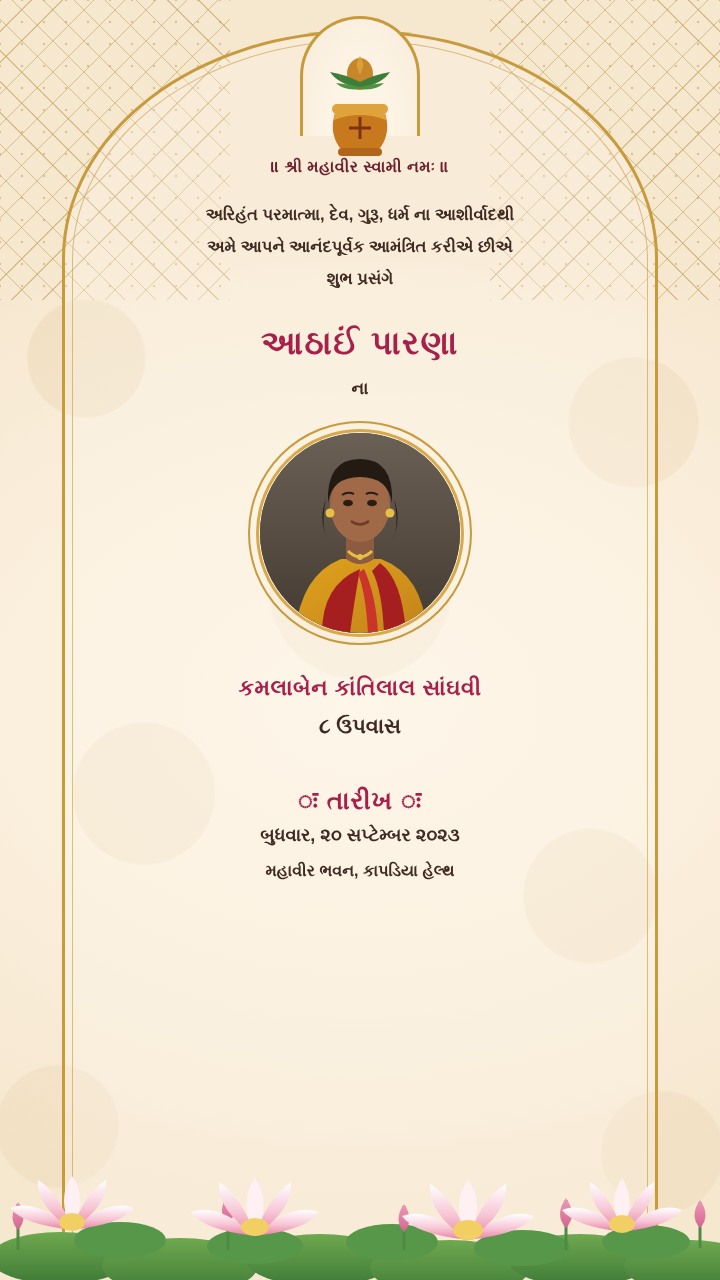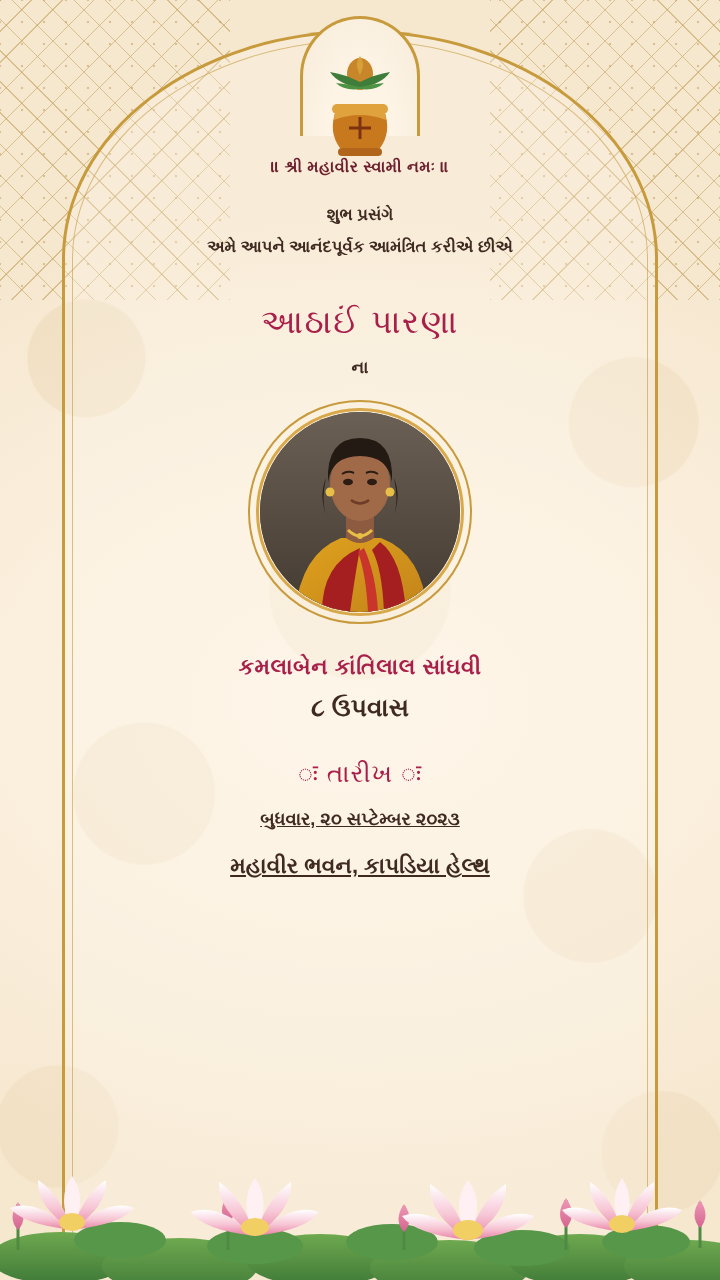--- a/index.html
+++ b/index.html
@@ -121,23 +121,23 @@
     color: #6d1f2e;
     margin-bottom: 22px;
   }
   .blessing {
     font-size: 16.5px;
     line-height: 32px;
     color: #3f2a22;
     font-weight: 600;
   }
   .event-title {
-    margin-top: 41px;
+    margin-top: 30px;
     font-size: 33px;
-    font-weight: normal;
+    font-weight: bold;
     letter-spacing: 1.5px;
     color: #a81f4a;
   }
   .event-suffix {
     margin-top: 16px;
     font-size: 17px;
     font-weight: 600;
     color: #3f2a22;
   }
 
@@ -168,41 +168,40 @@
 
   .person-name {
     margin-top: 30px;
     font-size: 22px;
     font-weight: bold;
     color: #a81f4a;
     letter-spacing: .5px;
   }
   .person-sub {
     margin-top: 13px;
-    font-size: 25px;
+    font-size: 21px;
     color: #3f2a22;
     font-weight: 600;
   }
   .section-head {
-    margin-top: 32px;
+    margin-top: 44px;
     font-size: 25px;
-    font-weight: normal;
+    font-weight: bold;
     color: #a81f4a;
     letter-spacing: 1px;
   }
   .section-line {
-    margin-top: 14px;
+    margin-top: 3px;
     font-size: 18px;
     color: #3f2a22;
     font-weight: 600;
     line-height: 32px;
-    text-decoration: underline;
   }
   .venue-line {
-    font-size: 22px;
+    font-size: 16px;
     color: #3f2a22;
     font-weight: 600;
     line-height: 34px;
   }
 
   
   .footer {
     position: absolute;
     left: 0;
     bottom: 0;
@@ -250,22 +249,23 @@
         <path d="M40 76 h12 M46 70 v12 M40 70 h0 M52 76 h5 M40 76 h-5 M46 70 v-5 M46 82 v5"></path>
       </g>
     </svg>
   </div>
 
   <div class="content">
 
     <div class="mantra">॥ શ્રી મહાવીર સ્વામી નમઃ ॥</div>
 
     <div class="blessing">
+      <div>અરિહંત પરમાત્મા, દેવ, ગુરૂ, ધર્મ ના આશીર્વાદથી</div>
+      <div>અમે આપને આનંદપૂર્વક આમંત્રિત કરીએ છીએ</div>
       <div>શુભ પ્રસંગે</div>
-      <div>અમે આપને આનંદપૂર્વક આમંત્રિત કરીએ છીએ</div>
     </div>
 
     <div class="event-title">આઠાઈં પારણા</div>
     <div class="event-suffix">ના</div>
 
     <div class="portrait-wrap">
       <div class="portrait-ring"></div>
       <div class="portrait-ring inner"></div>
       <div class="portrait">
         <svg viewBox="0 0 200 200" width="200" height="200">

